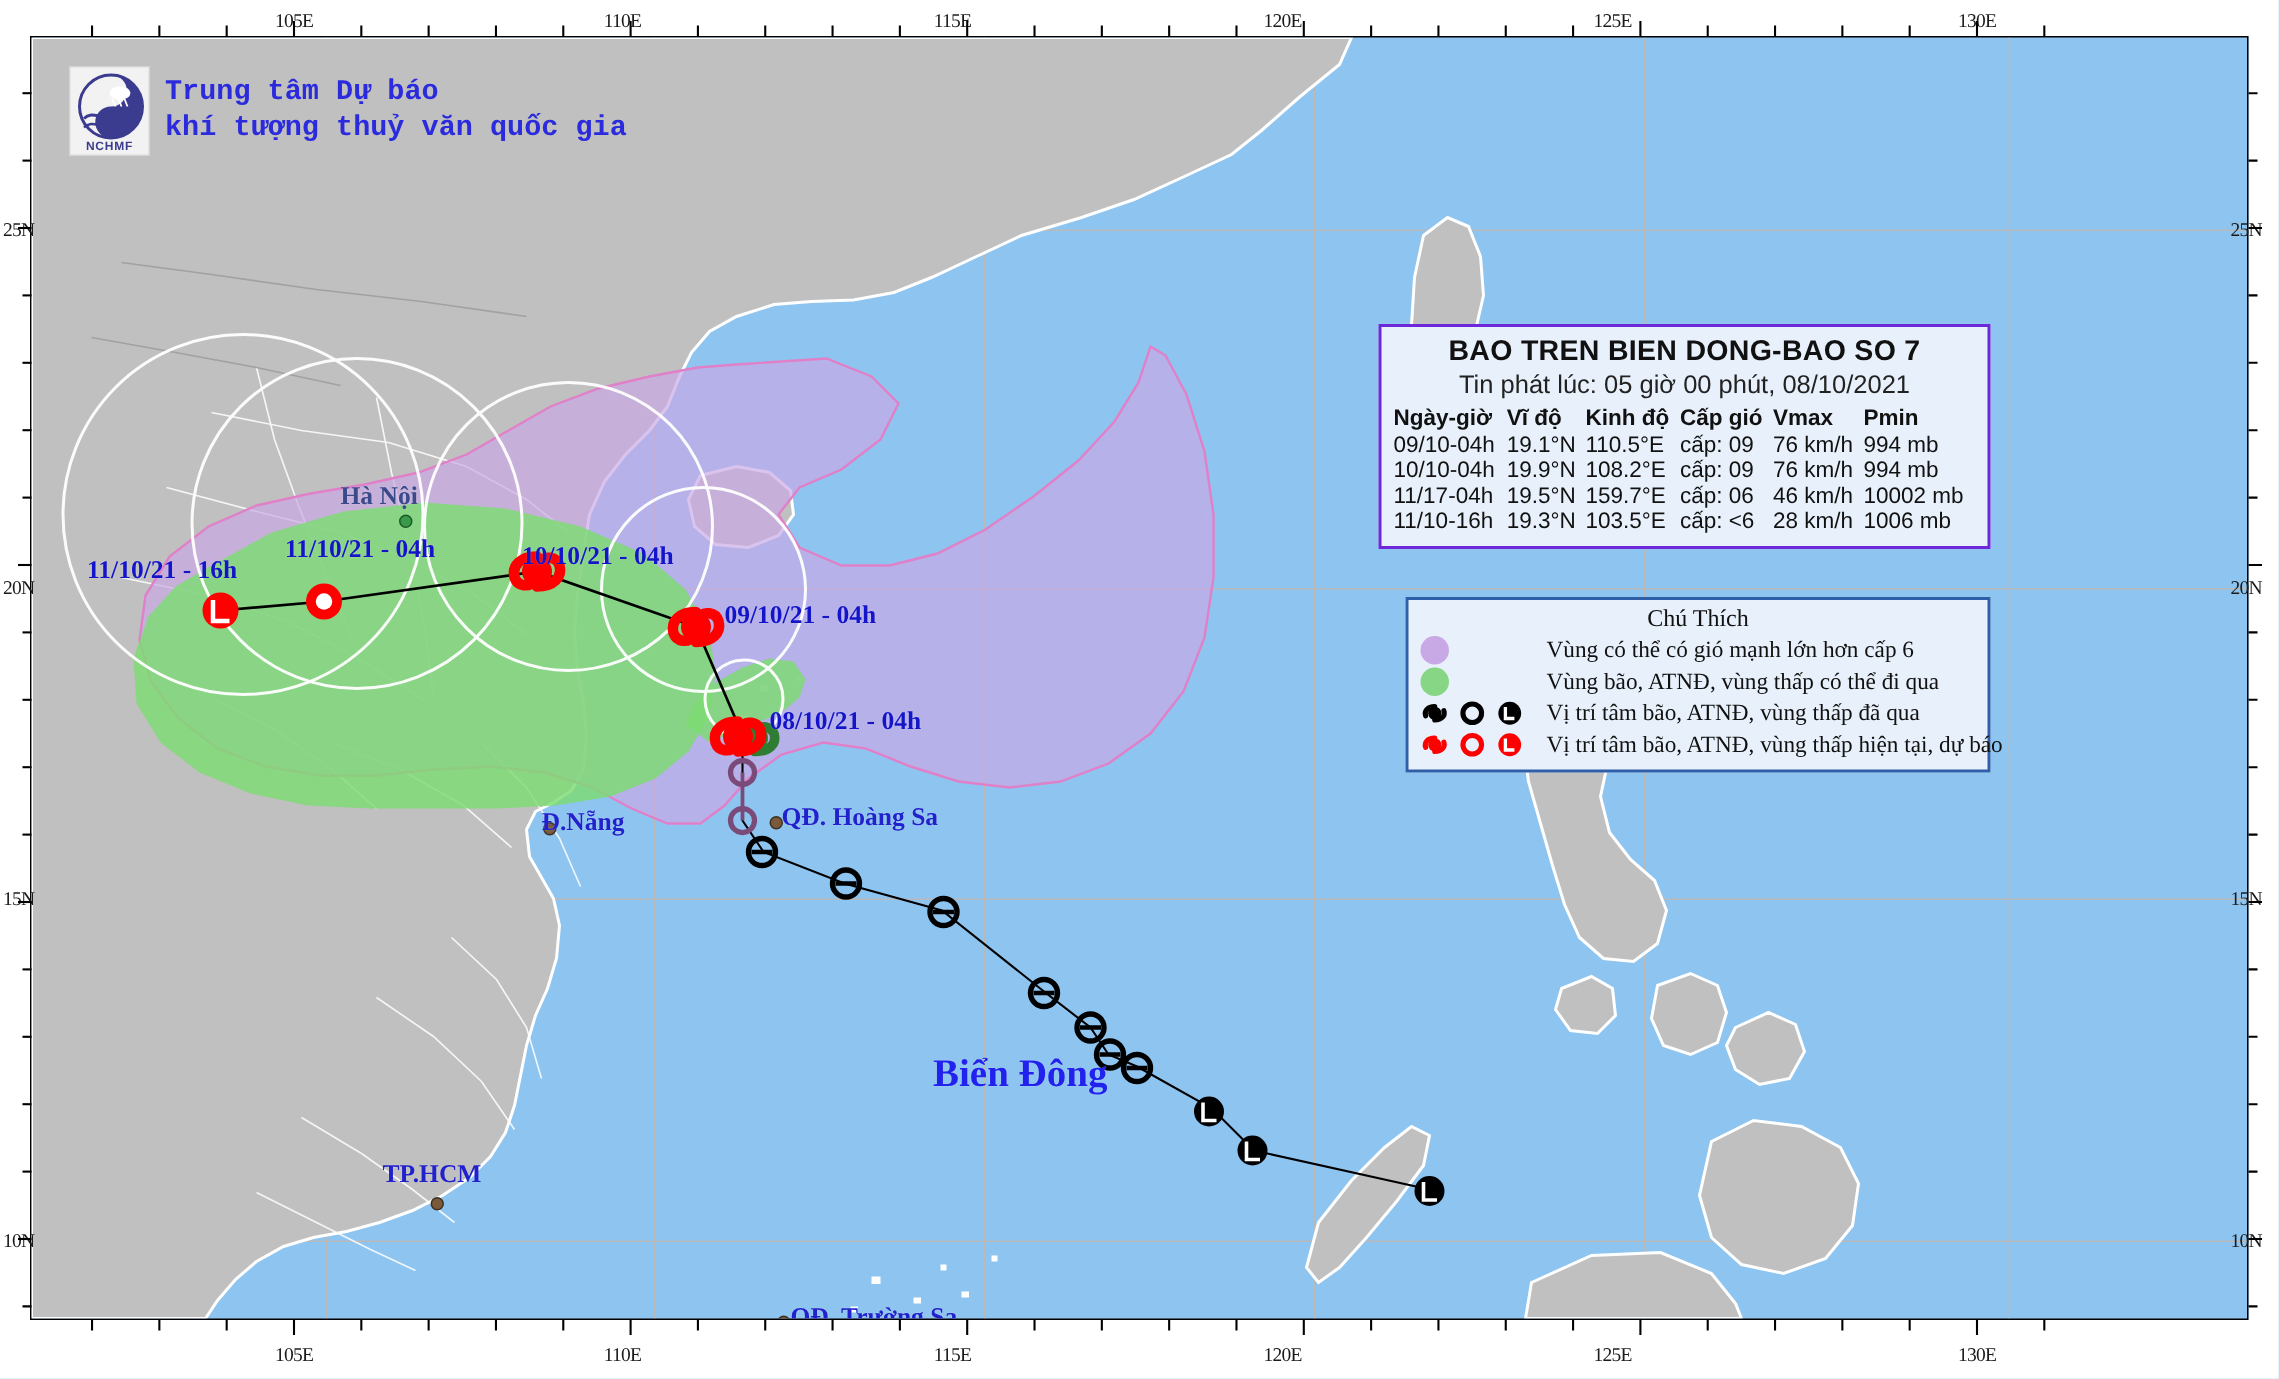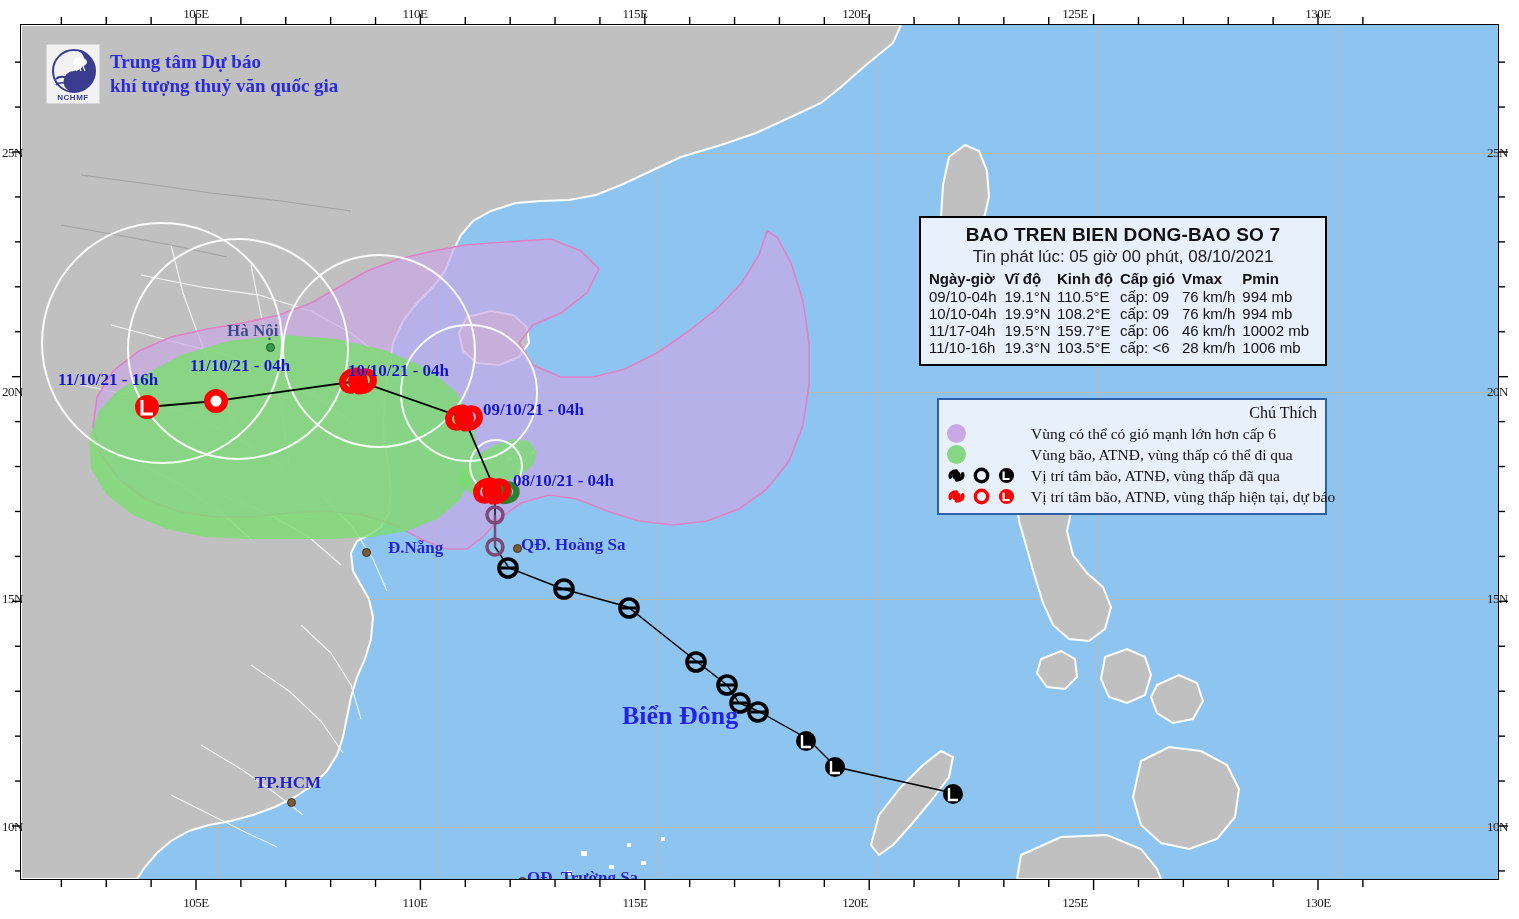--- a/index.html
+++ b/index.html
@@ -28,41 +28,41 @@
   .place.sea  { font-size:26px; color:#2222ee;margin-top:46px; }
   .place.trk  { font-size:17px; color:#1414c8; }
   .citydot { position:absolute; width:9px; height:9px; border-radius:50%;
              background:#7a5a3a; border:1px solid #403020; }
   .citydot.green { background:#3a9a4a; border-color:#1d5c28; }
 
   
   #logo-box { position:absolute; left:46px; top:44px; display:flex; align-items:center; gap:10px; }
   #logo-mark { width:54px; height:60px; background:#f2f2f2; border:1px solid #d6d6d6;
                position:relative; flex:0 0 auto; }
-  #logo-text { font-family:Liberation Serif, serif; font-weight:bold; font-size:19px;
+  #logo-text { font-family:Liberation Mono, monospace; font-weight:bold; font-size:19px;
                color:#2b2bdd; line-height:1.25; }
   #logo-cap { position:absolute; bottom:1px; left:0; right:0; text-align:center;
               font-size:8px; font-family:"Liberation Sans", sans-serif;
               font-weight:bold; color:#3b3b8f; letter-spacing:.5px; }
 
   
   #info-panel { position:absolute; left:919px; top:216px; width:408px;
-                background:#e8f1fb; border:2px solid #000000; padding:6px 8px 8px; }
+                background:#e8f1fb; border:2px solid #6d28d9; padding:6px 8px 8px; }
   #info-title { text-align:center; font-size:19px; font-weight:bold; color:#111;
                 letter-spacing:.2px; }
   #info-sub { text-align:center; font-size:17px; color:#222; margin-top:1px; }
   table#fc { width:100%; border-collapse:collapse; margin-top:3px; }
   table#fc th { font-size:15px; font-weight:bold; color:#111; text-align:left;
                 padding:0 3px 1px 0; white-space:nowrap; }
   table#fc td { font-size:15px; color:#111; padding:0 3px 0 0; white-space:nowrap; }
 
   
   #legend-panel { position:absolute; left:937px; top:398px; width:390px;
                   background:#e8f1fb; border:2px solid #2f5fa8; padding:4px 8px 6px; }
-  #legend-title { text-align:right; font-family:"Liberation Serif", serif;
+  #legend-title { text-align:center; font-family:"Liberation Serif", serif;
                   font-size:16px; color:#111; margin-bottom:1px; }
   .legend-row { display:flex; align-items:center; gap:8px; height:21px; }
   .legend-syms { width:76px; flex:0 0 auto; display:flex; align-items:center; gap:6px; }
   .legend-text { font-family:"Liberation Serif", serif; font-size:15.5px; color:#111;
                  white-space:nowrap; }
   .sw { width:19px; height:19px; border-radius:50%; display:block; }
 </style>
 </head>
 <body>
 
@@ -281,21 +281,21 @@
       <div class="place trk" style="left:492px;top:446px">08/10/21 - 04h</div>
       <div class="place trk" style="left:169px;top:331px">11/10/21 - 04h</div>
       <div class="place trk" style="left:37px;top:345px">11/10/21 - 16h</div>
 
       <div class="place sea" style="left:601px;top:630px">Biển Đông</div>
 
       <div class="citydot green" style="left:245px;top:318px"></div>
       <div class="place city" style="left:206px;top:296px; color:#3a4a8a">Hà Nội</div>
 
       <div class="citydot" style="left:341px;top:523px"></div>
-      <div class="place city" style="left:367px;top:513px">Đ.Nẵng</div>
+      <div class="place city" style="left:340px;top:513px">Đ.Nẵng</div>
 
       <div class="citydot" style="left:266px;top:773px"></div>
       <div class="place city" style="left:234px;top:748px">TP.HCM</div>
 
       <div class="citydot" style="left:492px;top:519px"></div>
       <div class="place city" style="left:500px;top:510px">QĐ. Hoàng Sa</div>
 
       <div class="citydot" style="left:497px;top:852px"></div>
       <div class="place city" style="left:506px;top:843px">QĐ. Trường Sa</div>
     </div>

